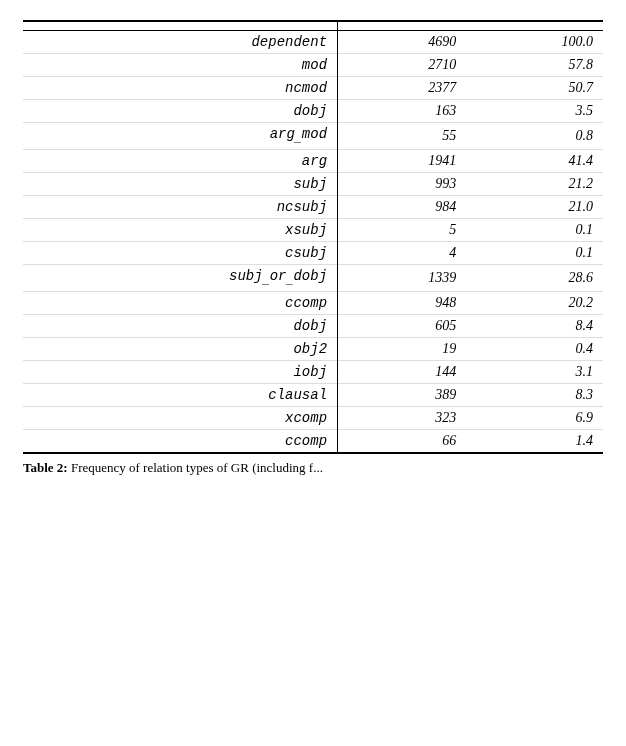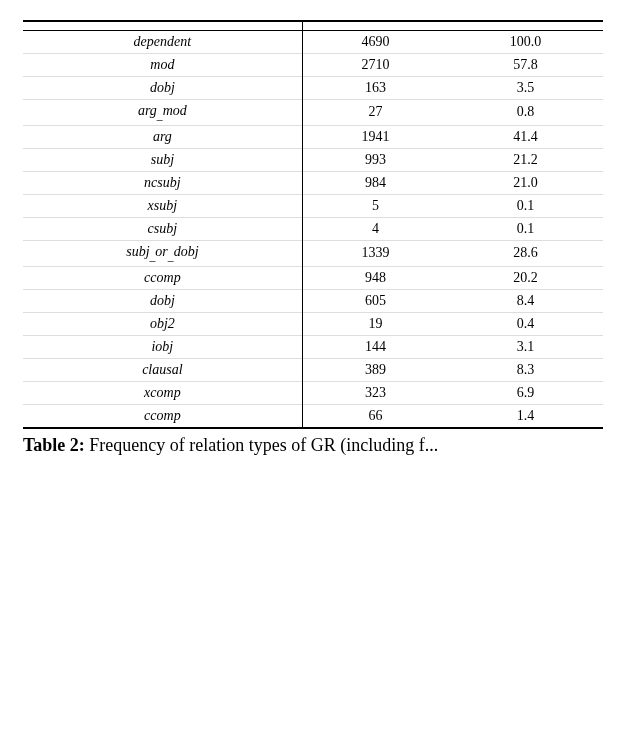--- a/index.html
+++ b/index.html
@@ -51,31 +51,33 @@
     tbody tr {
       border-bottom: 1px solid #ddd;
     }
 
     tbody tr:first-child {
       border-top: 1px solid #000;
     }
 
     tbody td {
       padding: 3px 10px;
-      text-align: center;
+      text-align: right;
+      font-style: italic;
       font-size: 14px;
     }
 
     tbody td:first-child {
       border-right: 1px solid #000;
       font-style: italic;
+      font-family: Liberation Mono, monospace;
     }
 
     .caption {
-      font-size: 18px;
+      font-size: 13px;
       margin-top: 6px;
       text-align: left;
       font-style: normal;
     }
 
     .caption-label {
       font-weight: bold;
     }
   </style>
 </head>
@@ -95,27 +97,32 @@
           <td>dependent</td>
           <td>4690</td>
           <td>100.0</td>
         </tr>
         <tr>
           <td>mod</td>
           <td>2710</td>
           <td>57.8</td>
         </tr>
         <tr>
+          <td>ncmod</td>
+          <td>2377</td>
+          <td>50.7</td>
+        </tr>
+        <tr>
           <td>dobj</td>
           <td>163</td>
           <td>3.5</td>
         </tr>
         <tr>
           <td>arg<sub style="font-style:italic;">_</sub>mod</td>
-          <td>27</td>
+          <td>55</td>
           <td>0.8</td>
         </tr>
         <tr>
           <td>arg</td>
           <td>1941</td>
           <td>41.4</td>
         </tr>
         <tr>
           <td>subj</td>
           <td>993</td>

